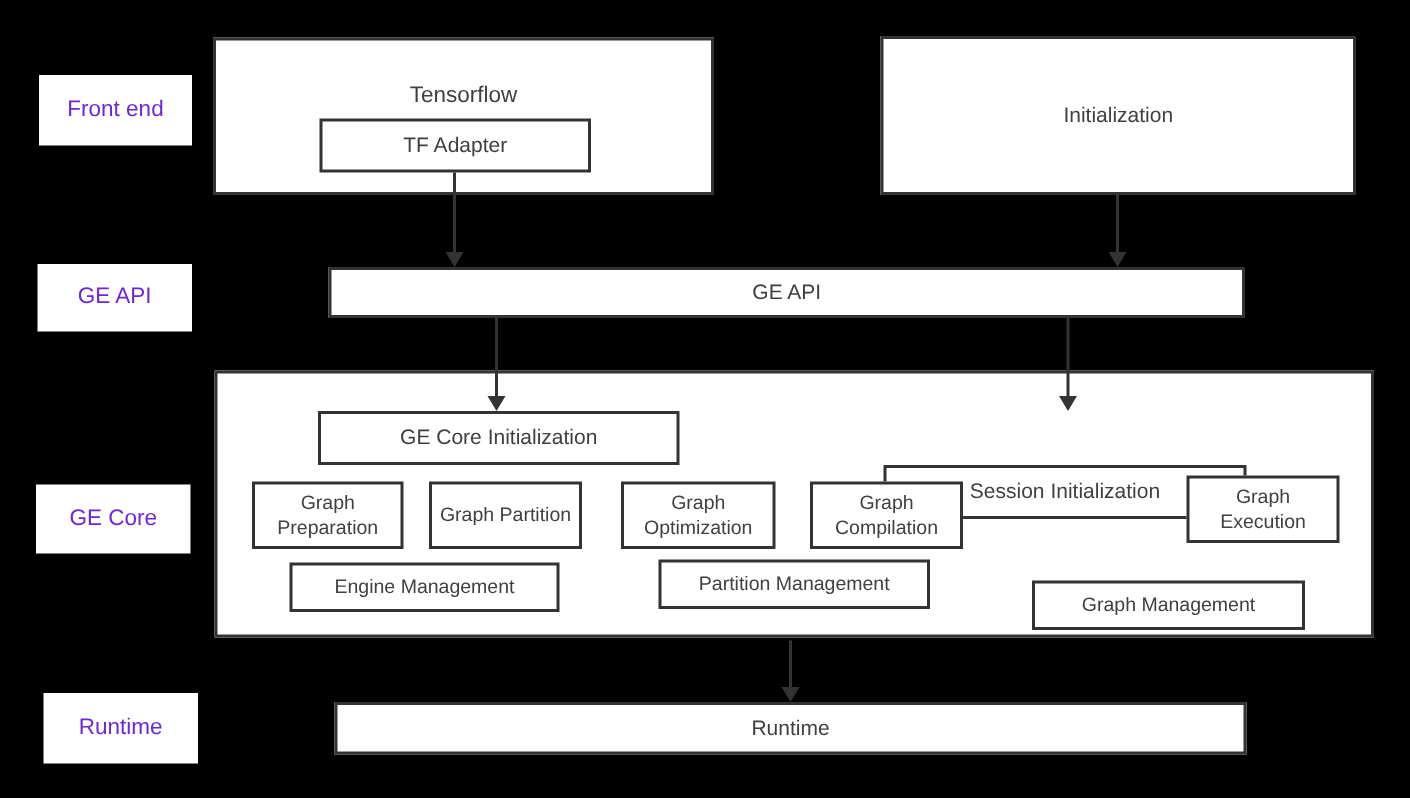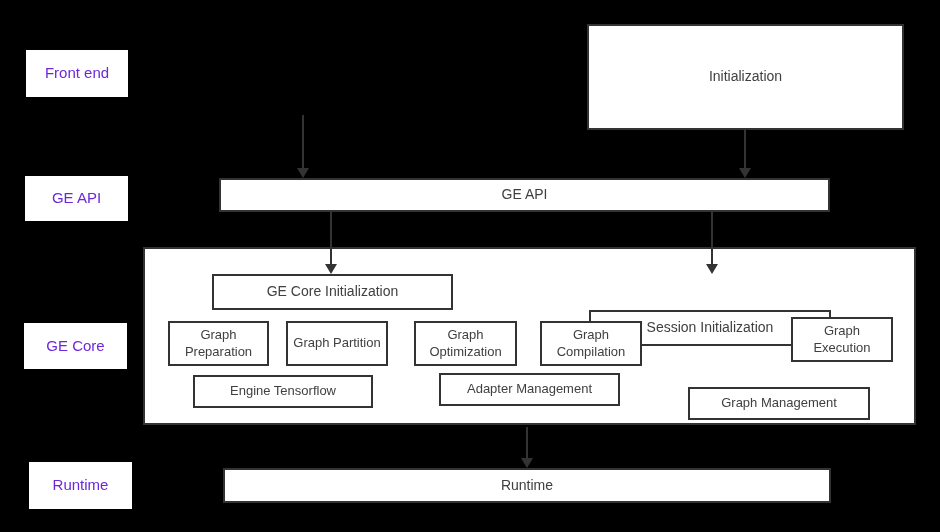--- a/index.html
+++ b/index.html
@@ -102,36 +102,40 @@
 </head>
 <body>
 
 <div class="canvas">
 
   <div class="side-label" id="lbl-front-end">Front end</div>
   <div class="side-label" id="lbl-ge-api">GE API</div>
   <div class="side-label" id="lbl-ge-core">GE Core</div>
   <div class="side-label" id="lbl-runtime">Runtime</div>
 
+  <div class="frame" id="tensorflow">
+    <div class="frame-title">Tensorflow</div>
+  </div>
+  <div class="node" id="tf-adapter">TF Adapter</div>
   <div class="node" id="mindexpression">Initialization</div>
 
   <div class="bar" id="ge-api-bar">GE API</div>
 
   <div class="frame" id="ge-core-frame"></div>
   <div class="node" id="ge-core-init">GE Core Initialization</div>
   <div class="node" id="session-init">Session Initialization</div>
 
   <div class="node small" id="graph-preparation">Graph Preparation</div>
   <div class="node small" id="graph-optimization">Graph Optimization</div>
   <div class="node small" id="graph-partition">Graph Partition</div>
   <div class="node small" id="graph-compilation">Graph Compilation</div>
   <div class="node small" id="graph-execution">Graph Execution</div>
 
-  <div class="node small" id="engine-management">Engine Tensorflow</div>
-  <div class="node small" id="operator-management">Adapter Management</div>
+  <div class="node small" id="engine-management">Engine Management</div>
+  <div class="node small" id="operator-management">Partition Management</div>
   <div class="node small" id="graph-management">Graph Management</div>
 
   <div class="bar" id="runtime-bar">Runtime</div>
 
   <div class="arrow" id="arrow-tf"></div>
   <div class="arrow" id="arrow-me"></div>
   <div class="arrow" id="arrow-core-init"></div>
   <div class="arrow" id="arrow-sess-init"></div>
   <div class="arrow" id="arrow-runtime"></div>
 

